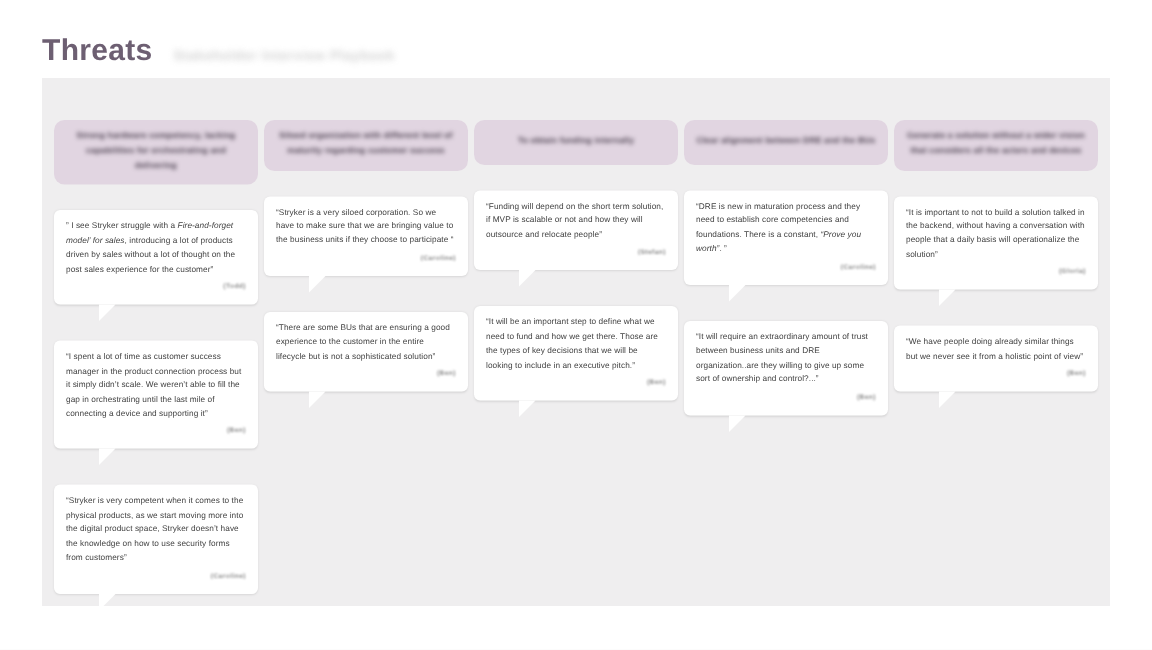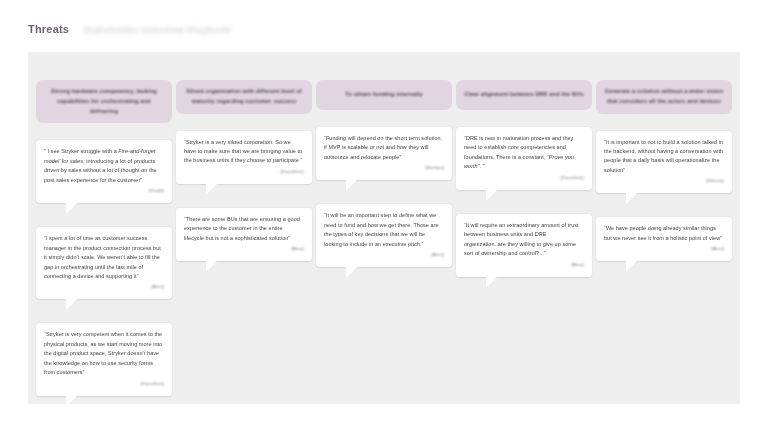--- a/index.html
+++ b/index.html
@@ -23,21 +23,21 @@
   .header {
     position: absolute;
     left: 28px;
     top: 23px;
     display: flex;
     align-items: baseline;
     gap: 14px;
   }
 
   .page-title {
-    font-size: 11px;
+    font-size: 20px;
     font-weight: bold;
     color: #6d5f72;
     letter-spacing: 0.2px;
   }
 
   .subtitle-redacted {
     font-size: 9px;
     font-weight: bold;
     color: #c9c9c9;
     filter: blur(2.2px);

